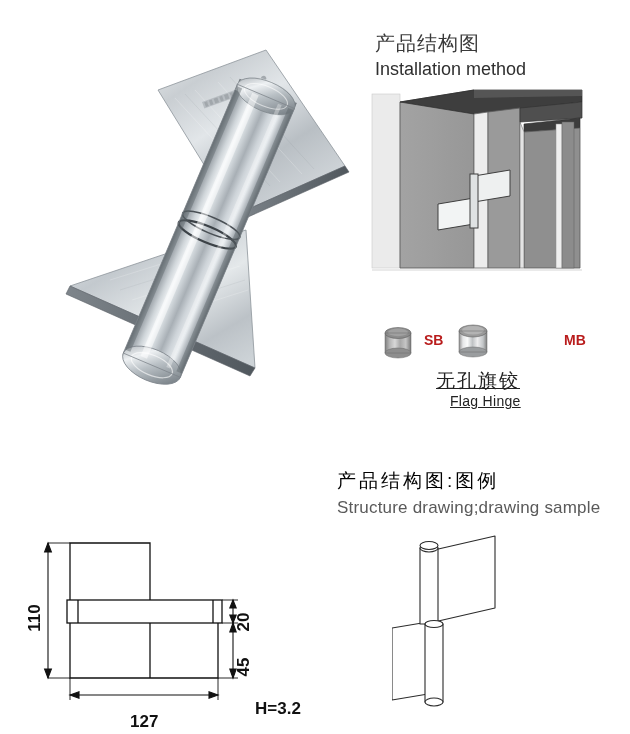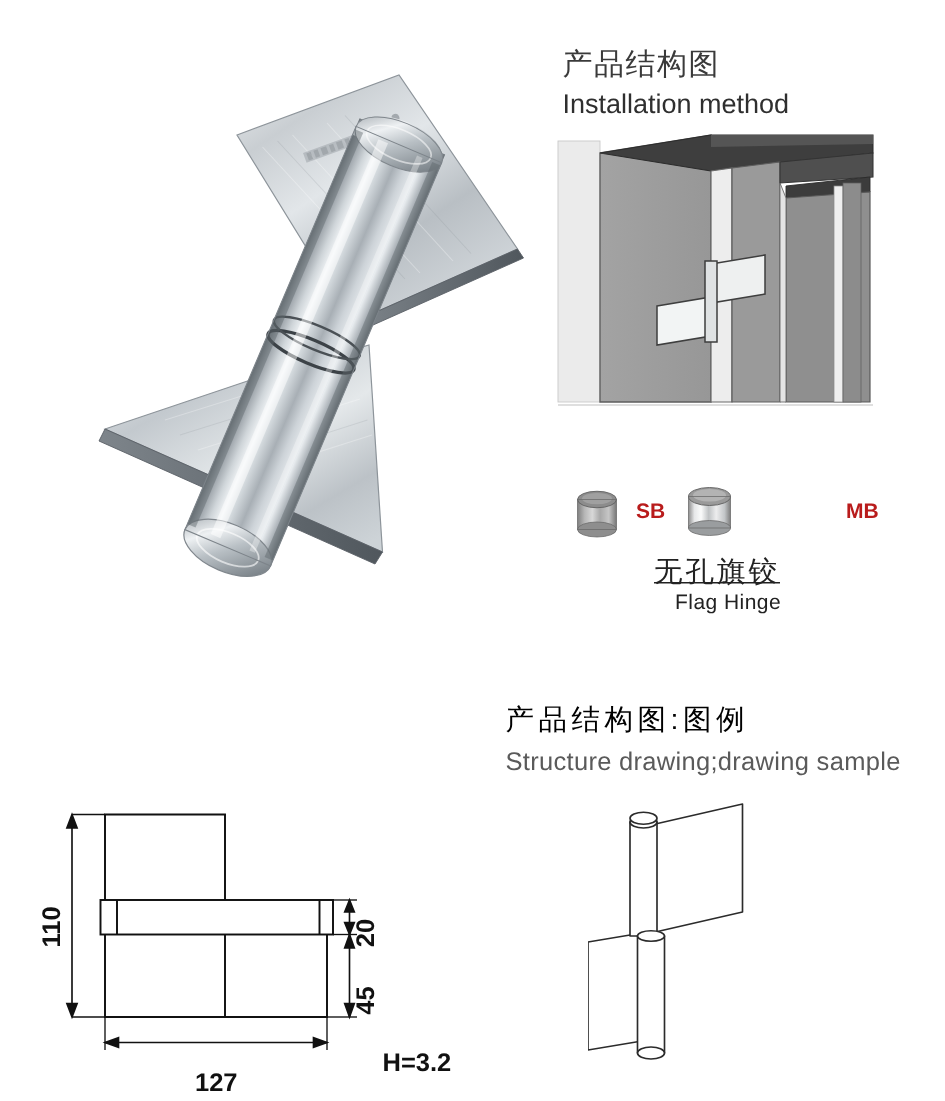--- a/index.html
+++ b/index.html
@@ -300,21 +300,21 @@
     <rect x="4" y="13" width="28" height="21" fill="url(#mbBody)"></rect>
     <ellipse cx="18" cy="34" rx="14" ry="5" fill="#9a9d9f" stroke="#6a6a6a" stroke-width="0.5"></ellipse>
     <ellipse cx="18" cy="13" rx="14" ry="6" fill="#9a9a9a" stroke="#5f5f5f" stroke-width="0.6"></ellipse>
     <ellipse cx="18" cy="12.2" rx="11" ry="4.2" fill="#b3b3b3"></ellipse>
     <rect x="4" y="13" width="28" height="21" fill="none" stroke="#6a6a6a" stroke-width="0.5"></rect>
   </svg>
 </div>
 <div class="abs cap-label" style="left:528px; top:332px;margin-left:36px;">MB</div>
 
 <div class="abs prod-cn" style="left:436px; top:368px;">无孔旗铰</div>
-<div class="abs prod-en" style="left:450px; top:393px;">Flag Hinge</div>
+<div class="abs prod-en" style="left:450px; top:393px;text-decoration:underline;">Flag Hinge</div>
 
 <div class="abs struct-cn" style="left:337px; top:470px;">产品结构图:图例</div>
 <div class="abs struct-en" style="left:337px; top:498px;">Structure drawing;drawing sample</div>
 
 <div class="abs" style="left:10px; top:520px; width:300px; height:210px;">
   <svg width="300" height="210" viewBox="0 0 300 210">
     <g stroke="#111111" fill="none" stroke-width="1.3">
 
       <polyline points="60,80 60,23 140,23 140,80"></polyline>
 

